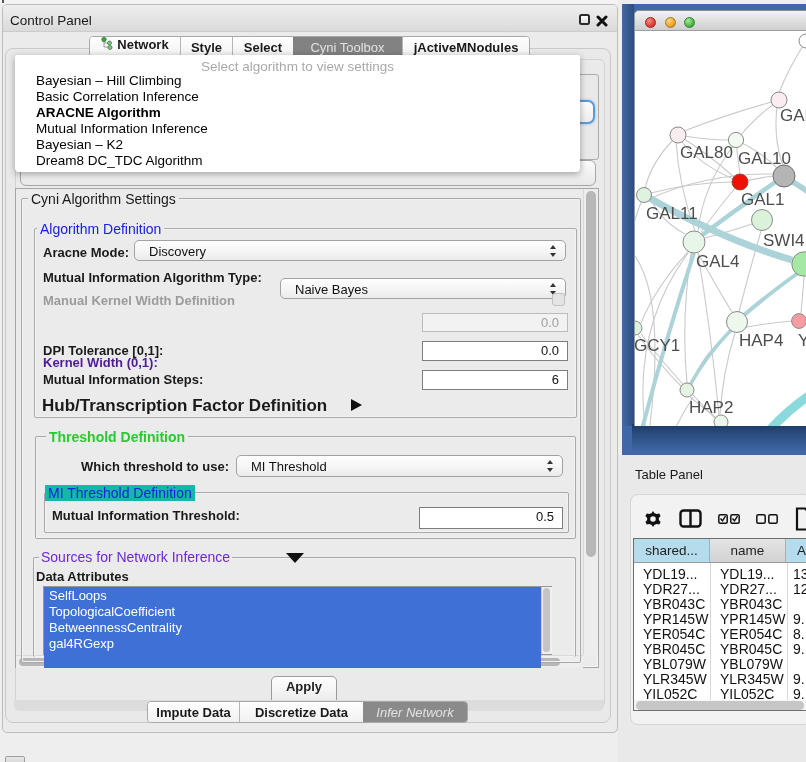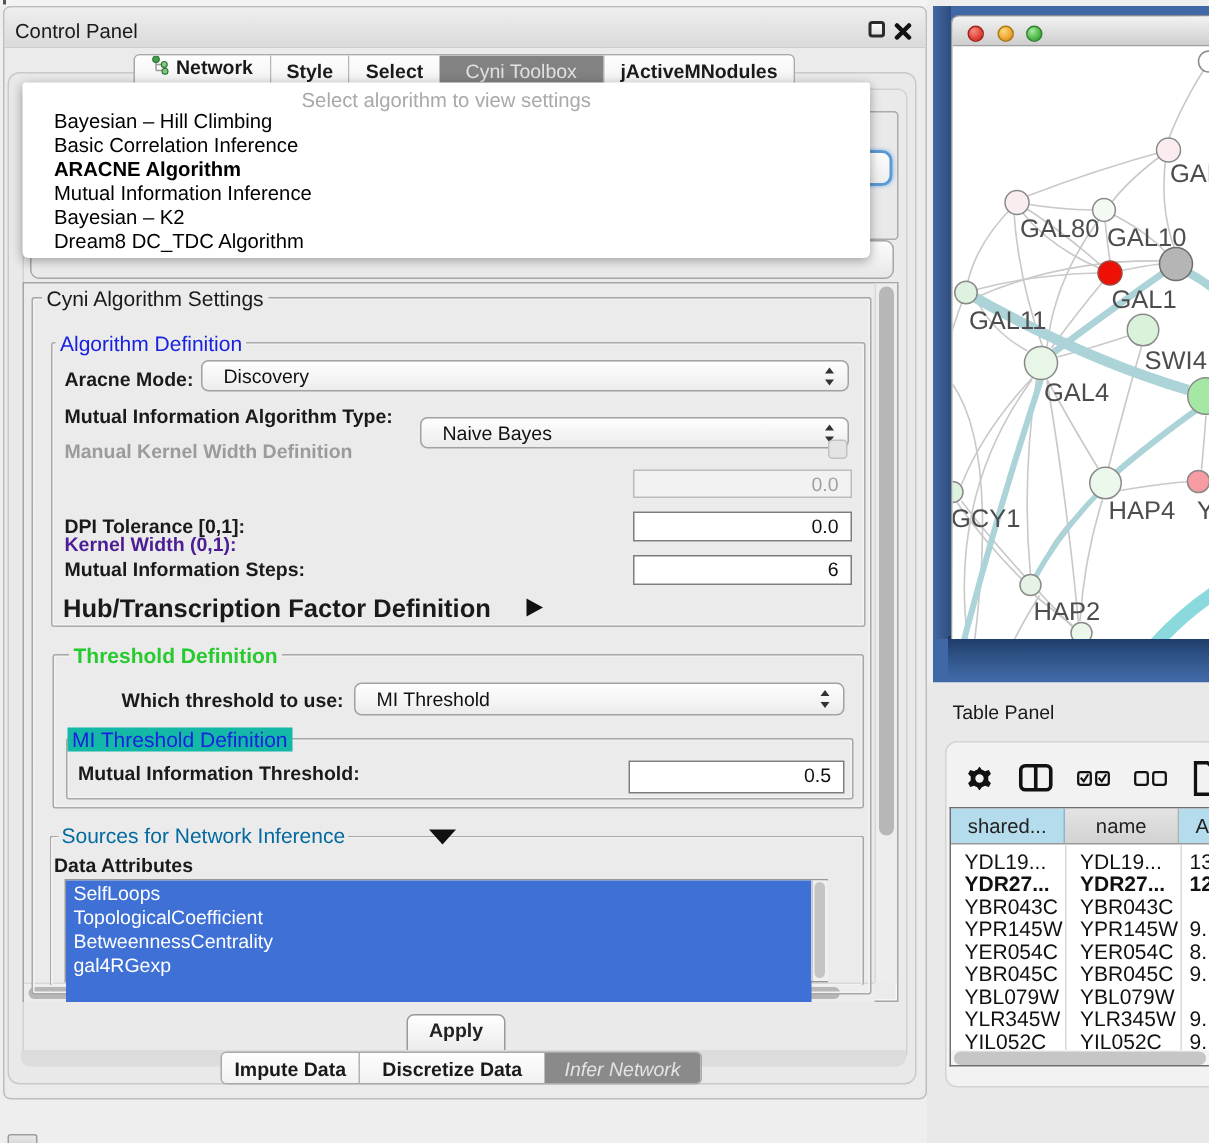--- a/index.html
+++ b/index.html
@@ -118,21 +118,21 @@
     <span>MI Threshold</span>
     <i></i>
   </div>
 
 <div class="abs" style="left:44px; top:492px; width:525px; height:41px; border:1px solid #a8a8a8; border-radius:2px; box-shadow:inset 0 0 0 1px #f2f2f2;"></div>
 <div class="abs" style="left:45px; top:485px; background:#14b8a6; padding:0 3px; font-size:14px; color:#1821e0;">MI Threshold Definition</div>
 <div class="abs b13" style="left:52px; top:508px;">Mutual Information Threshold:</div>
 <div class="abs fld" style="left:419px; top:507px; width:144px; height:22px;">0.5</div>
 
 <div class="abs" style="left:33px; top:557px; width:543px; height:100px; border:1px solid #a8a8a8; border-radius:2px; box-shadow:inset 0 0 0 1px #f2f2f2; border-bottom:none;"></div>
-<div class="abs" style="left:39px; top:549px; background:#ebebeb; padding:0 2px; font-size:14px; color:#0369a1;text-align:right;">Sources for Network Inference</div>
+<div class="abs" style="left:39px; top:549px; background:#ebebeb; padding:0 2px; font-size:14px; color:#6d28d9;text-align:right;">Sources for Network Inference</div>
 <div class="abs" style="left:286px; top:553px; width:0; height:0; border-top:10px solid #111; border-left:9px solid transparent; border-right:9px solid transparent;"></div>
 <div class="abs b13" style="left:36px; top:569px;">Data Attributes</div>
 
 <div class="abs" style="left:43px; top:586px; width:509px; height:69px; background:#fff; border:1px solid #989898;"></div>
 <div class="abs" style="left:44px; top:587px; width:497px; height:81px; background:#3e70d6; color:#fff; font-size:13px; line-height:16px; padding:1px 0 0 5px;">SelfLoops<br>TopologicalCoefficient<br>BetweennessCentrality<br>gal4RGexp</div>
 <div class="abs" style="left:541px; top:587px; width:10.5px; height:67px; background:#efefef; border-left:1px solid #c8c8c8;"></div>
 <div class="abs" style="left:542.5px; top:588px; width:7.5px; height:64px; background:#c4c4c4; border-radius:3.5px;"></div>
 
 <div class="abs" style="left:271px; top:676px; width:66px; height:36px; background:linear-gradient(#ffffff,#eeeeee 60%,#e6e6e6); border:1px solid #9a9a9a; border-radius:5px; text-align:center;">
   <span style="font-size:13px; font-weight:bold; color:#222; line-height:19px;">Apply</span>
@@ -291,21 +291,21 @@
     <div style="position:relative; font-size:14px; color:#111; padding-top:3.5px;">
       <div class="abs" style="left:76px; top:0; width:1px; height:138px; background:#d8d8d8;"></div>
       <div class="abs" style="left:153px; top:0; width:1px; height:138px; background:#d8d8d8;"></div>
       <table style="border-collapse:collapse; width:100%; table-layout:fixed; font-size:14px; line-height:15px;">
         <tbody>
             <tr style="height:15px;">
               <td style="width:77px; padding-left:9px;">YDL19...</td>
               <td style="width:77px; padding-left:9px;">YDL19...</td>
               <td style="padding-left:5px;">13</td>
             </tr>
-        <tr style="height:15px;font-weight:bold;">
+        <tr style="height:15px;">
               <td style="padding-left:9px;">YDR27...</td>
               <td style="padding-left:9px;">YDR27...</td>
               <td style="padding-left:5px;">12</td>
             </tr>
         <tr style="height:15px;">
               <td style="padding-left:9px;">YBR043C</td>
               <td style="padding-left:9px;">YBR043C</td>
               <td></td>
             </tr>
         <tr style="height:15px;">

